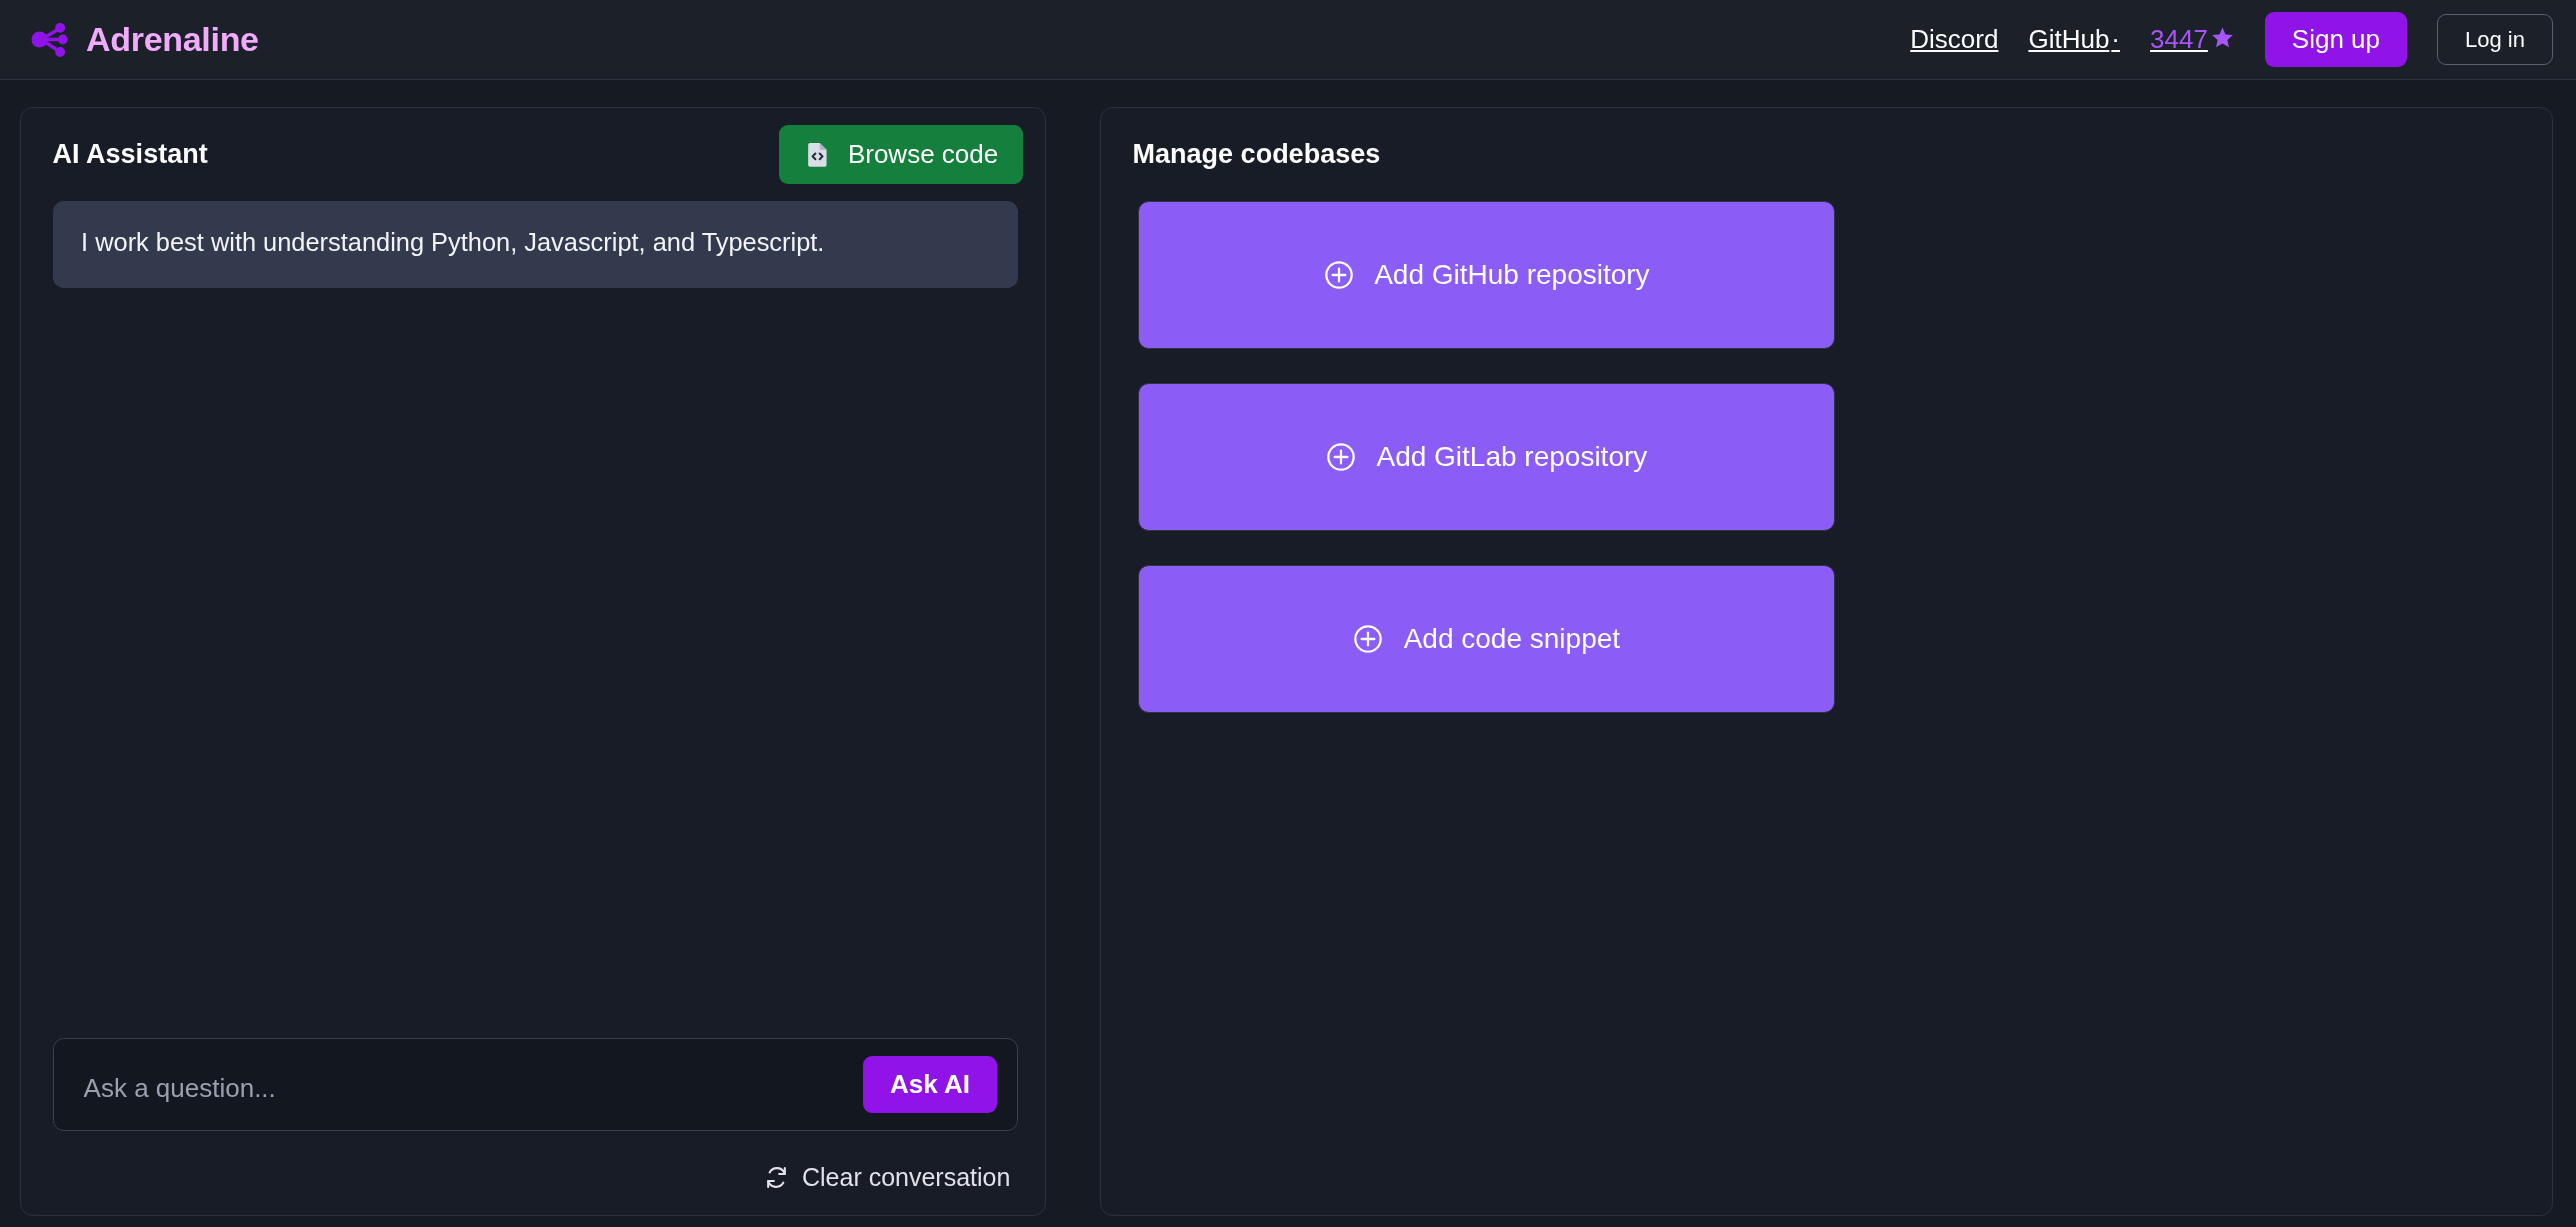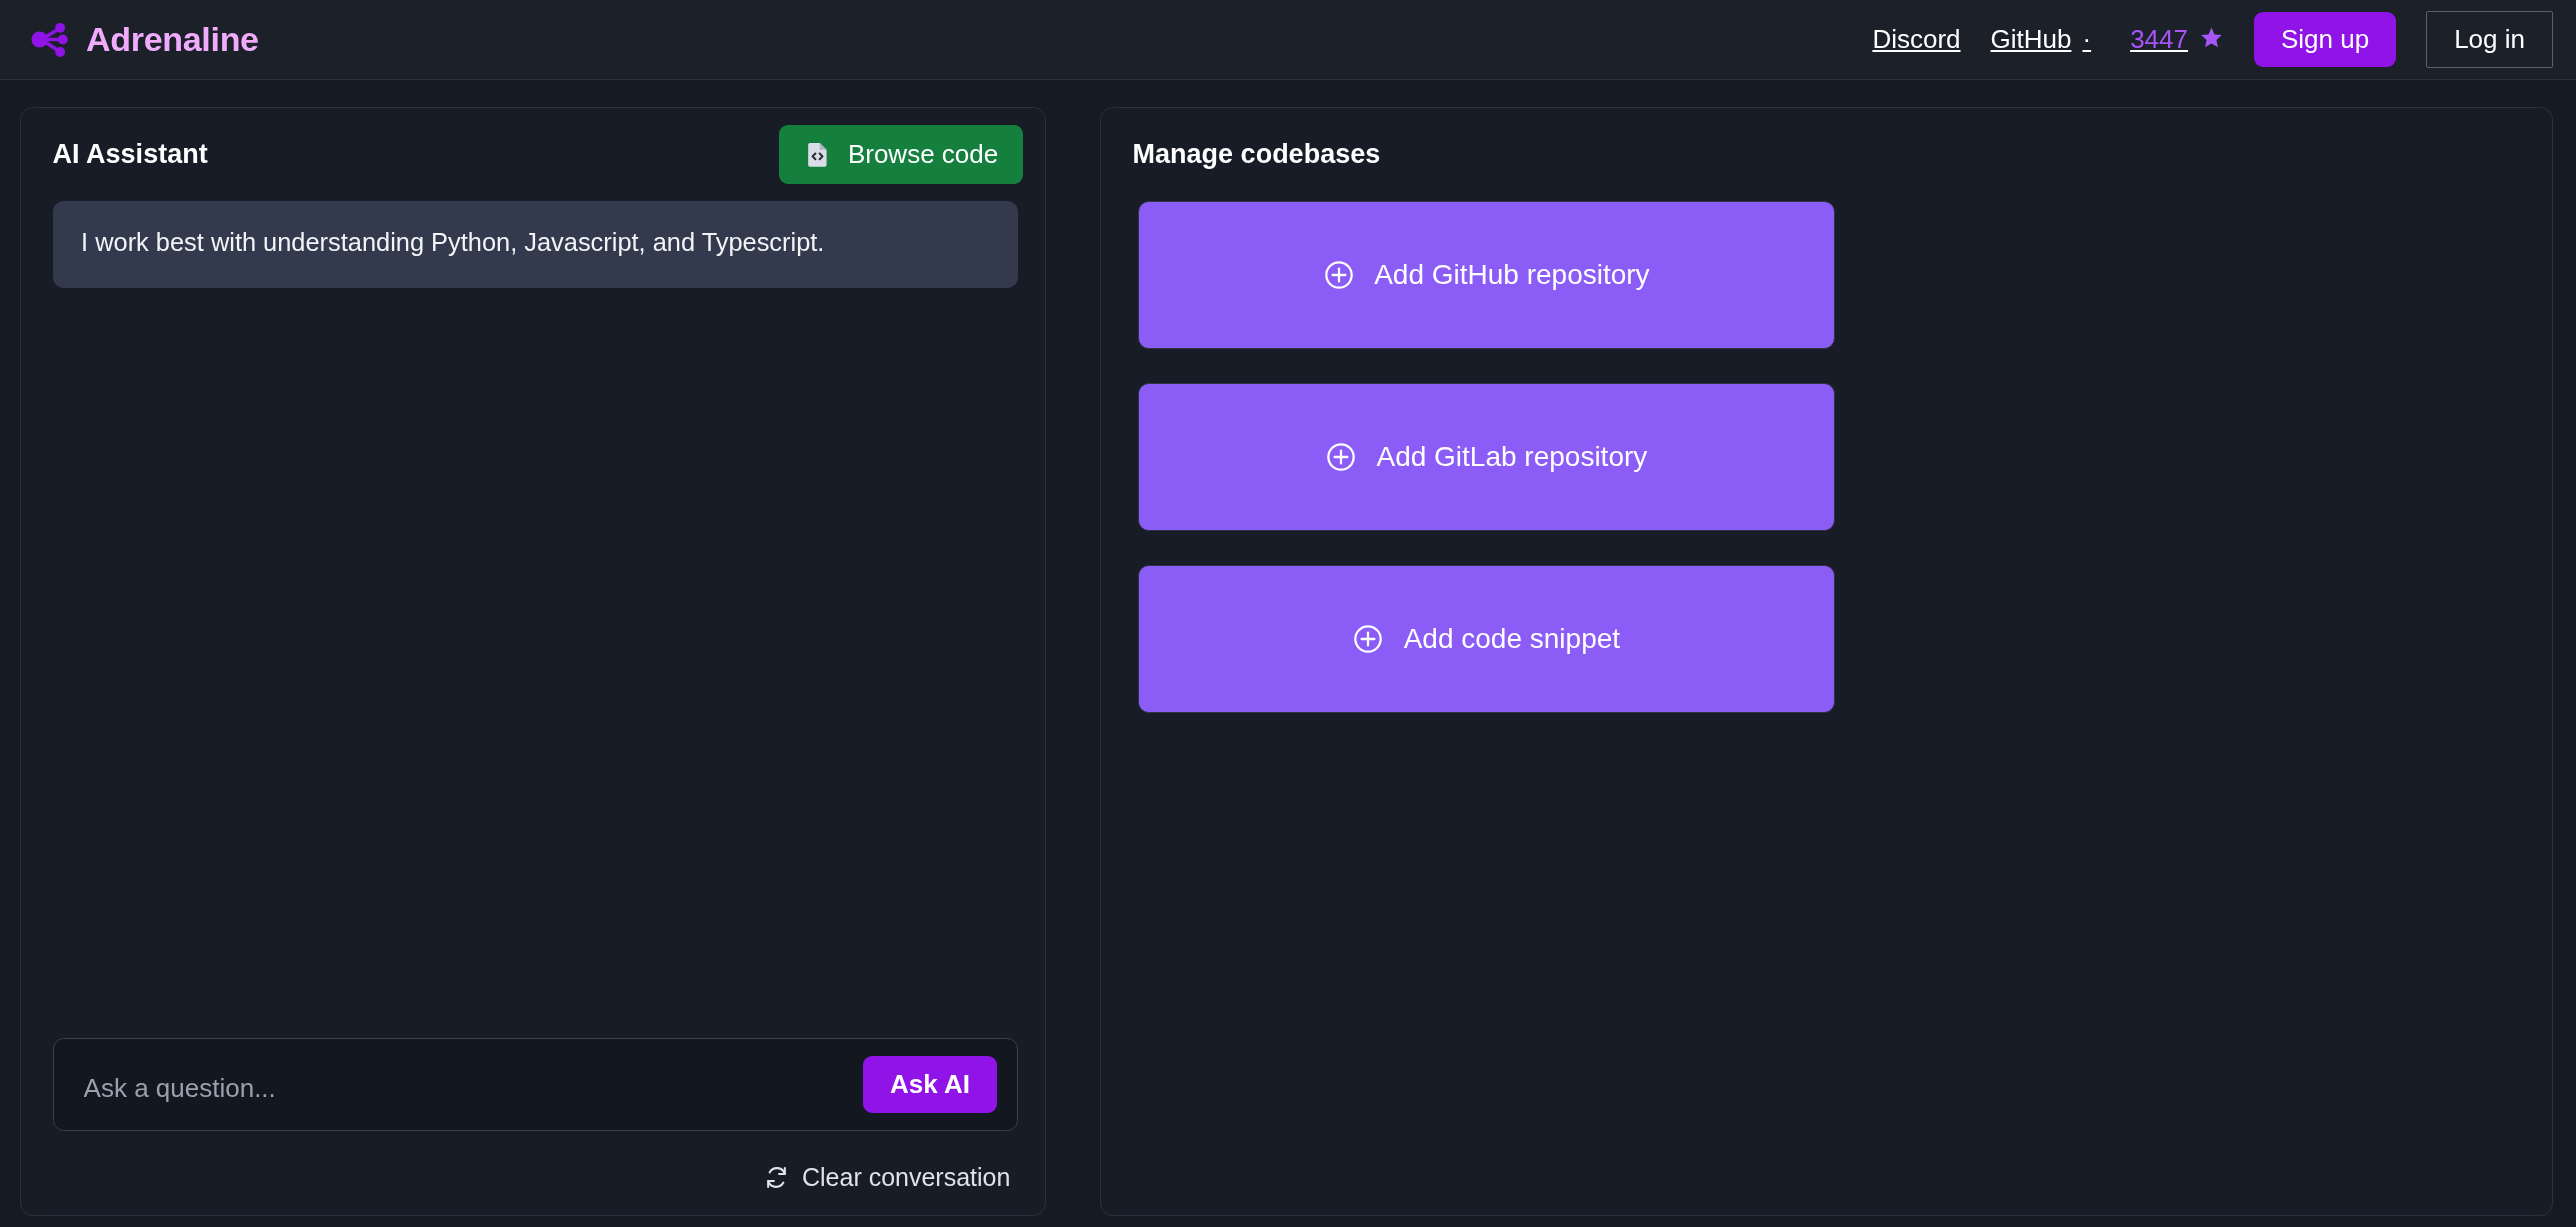--- a/index.html
+++ b/index.html
@@ -43,21 +43,21 @@
     gap: 30px;
   }
   .nav-link {
     color: #ffffff;
     font-size: 26px;
     white-space: nowrap;
   }
   .nav-github {
     display: flex;
     align-items: center;
-    gap: 11px;
+    gap: 2px;
     font-size: 26px;
     color: #ffffff;
     white-space: nowrap;
   }
   .stars-count { color: #a855f7; margin-left: 28px; }
   .star-icon { color: #a855f7; font-size: 25px; line-height: 1; }
 
   .btn-signup {
     background: #9013e8;
     color: #ffffff;
@@ -65,23 +65,23 @@
     border: none;
     border-radius: 9px;
     padding: 11.6px 27px;
     cursor: pointer;
     font-family: inherit;
     white-space: nowrap;
   }
   .btn-login {
     background: transparent;
     color: #ffffff;
-    font-size: 26px;
+    font-size: 22px;
     border: 1.8px solid #595f6c;
-    border-radius: 2px;
+    border-radius: 9px;
     padding: 11.6px 27px;
     cursor: pointer;
     font-family: inherit;
     white-space: nowrap;
   }
 
   
   .workspace {
     display: flex;
     gap: 54px;

